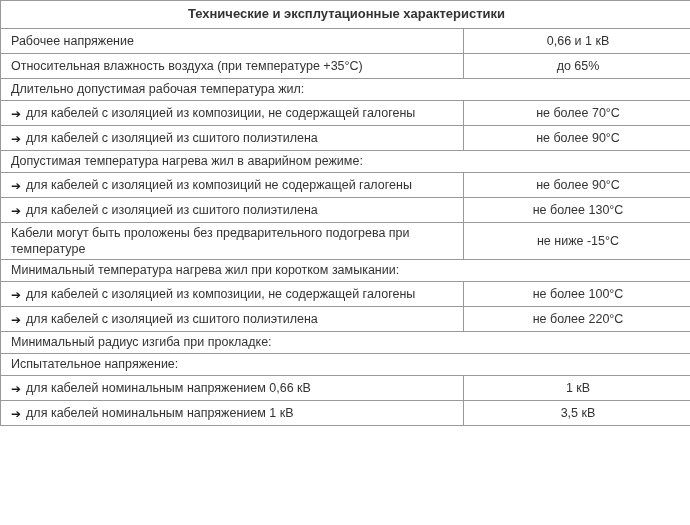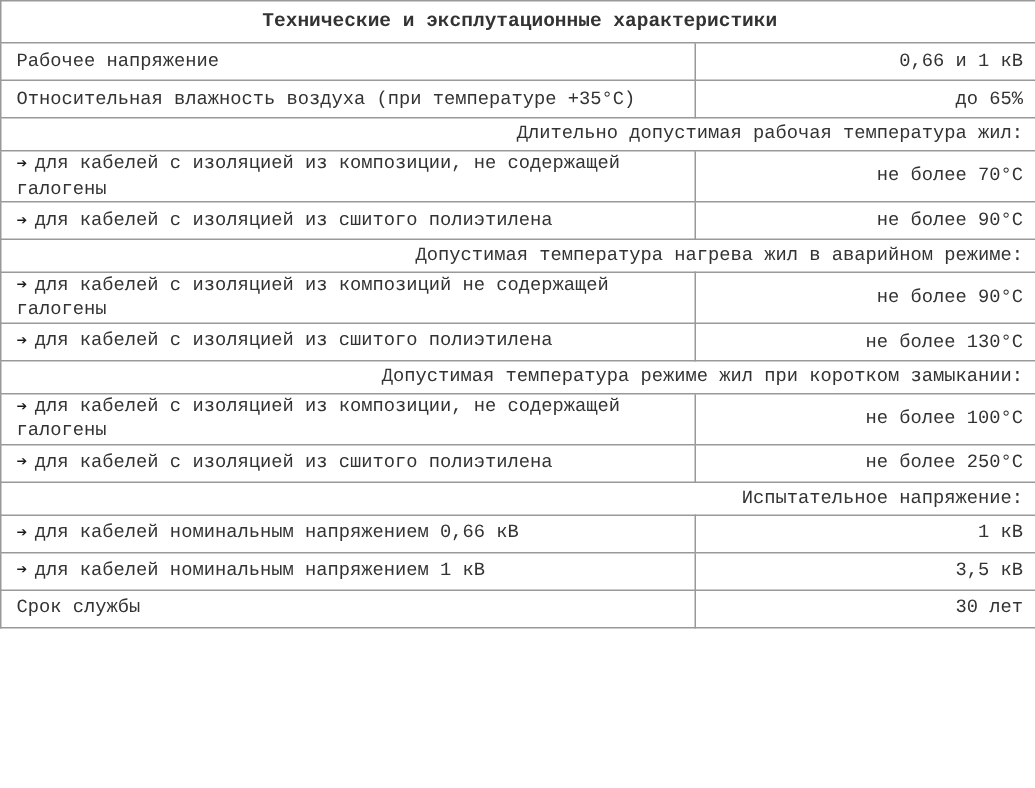--- a/index.html
+++ b/index.html
@@ -16,21 +16,20 @@
     overflow: hidden;
     background: #ffffff;
     font-family: "Liberation Sans", "DejaVu Sans", sans-serif;
   }
   table.spec-table {
     width: 690px;
     border-collapse: collapse;
     table-layout: fixed;
     color: var(--text-color);
     font-size: 12.5px;
-    font-family: Liberation Mono, monospace;
   }
   table.spec-table td, table.spec-table th {
     border: 1px solid var(--border-color);
     padding: 0 8px 0 10px;
     vertical-align: middle;
     background: var(--row-bg);
     line-height: 1.3;
     overflow: hidden;
   }
   th.title-cell {
@@ -39,25 +38,25 @@
     font-weight: bold;
     text-align: center;
     
     background: linear-gradient(var(--header-bg) 0, var(--header-bg) calc(100% - 2px),
                                 #ffffff calc(100% - 2px), #ffffff 100%);
   }
   tr.regular { height: 25px; }
   tr.tall { height: 37px; }
   tr.section { height: 22px; }
   td.section-cell {
-    text-align: right;
+    text-align: left;
     font-weight: normal;
   }
   td.label-cell { text-align: left; }
-  td.value-cell { text-align: right; }
+  td.value-cell { text-align: center; }
   span.arrow {
     display: inline-block;
     margin-right: 5px;
     font-size: 12px;
     color: #1a1a1a;
     transform: translateY(0.5px);
   }
 </style>
 </head>
 <body>
@@ -96,40 +95,43 @@
         <td colspan="2" class="section-cell">Допустимая температура нагрева жил в аварийном режиме:</td>
       </tr>
       <tr class="regular">
         <td class="label-cell"><span class="arrow">➔</span>для кабелей с изоляцией из композиций не содержащей галогены</td>
         <td class="value-cell">не более 90°С</td>
       </tr>
       <tr class="regular">
         <td class="label-cell"><span class="arrow">➔</span>для кабелей с изоляцией из сшитого полиэтилена</td>
         <td class="value-cell">не более 130°С</td>
       </tr>
+      <tr class="regular tall">
+        <td class="label-cell">Кабели могут быть проложены без предварительного подогрева при температуре</td>
+        <td class="value-cell">не ниже -15°С</td>
+      </tr>
       <tr class="section">
-        <td colspan="2" class="section-cell">Допустимая температура режиме жил при коротком замыкании:</td>
+        <td colspan="2" class="section-cell">Минимальный температура нагрева жил при коротком замыкании:</td>
       </tr>
       <tr class="regular">
         <td class="label-cell"><span class="arrow">➔</span>для кабелей с изоляцией из композиции, не содержащей галогены</td>
         <td class="value-cell">не более 100°С</td>
       </tr>
       <tr class="regular">
         <td class="label-cell"><span class="arrow">➔</span>для кабелей с изоляцией из сшитого полиэтилена</td>
-        <td class="value-cell">не более 250°С</td>
+        <td class="value-cell">не более 220°С</td>
+      </tr>
+      <tr class="section">
+        <td colspan="2" class="section-cell">Минимальный радиус изгиба при прокладке:</td>
       </tr>
       <tr class="section">
         <td colspan="2" class="section-cell">Испытательное напряжение:</td>
       </tr>
       <tr class="regular">
         <td class="label-cell"><span class="arrow">➔</span>для кабелей номинальным напряжением 0,66 кВ</td>
         <td class="value-cell">1 кВ</td>
       </tr>
       <tr class="regular">
         <td class="label-cell"><span class="arrow">➔</span>для кабелей номинальным напряжением 1 кВ</td>
         <td class="value-cell">3,5 кВ</td>
       </tr>
-      <tr class="regular">
-        <td class="label-cell">Срок службы</td>
-        <td class="value-cell">30 лет</td>
-      </tr>
     </tbody>
 </table>
 
 </body></html>

